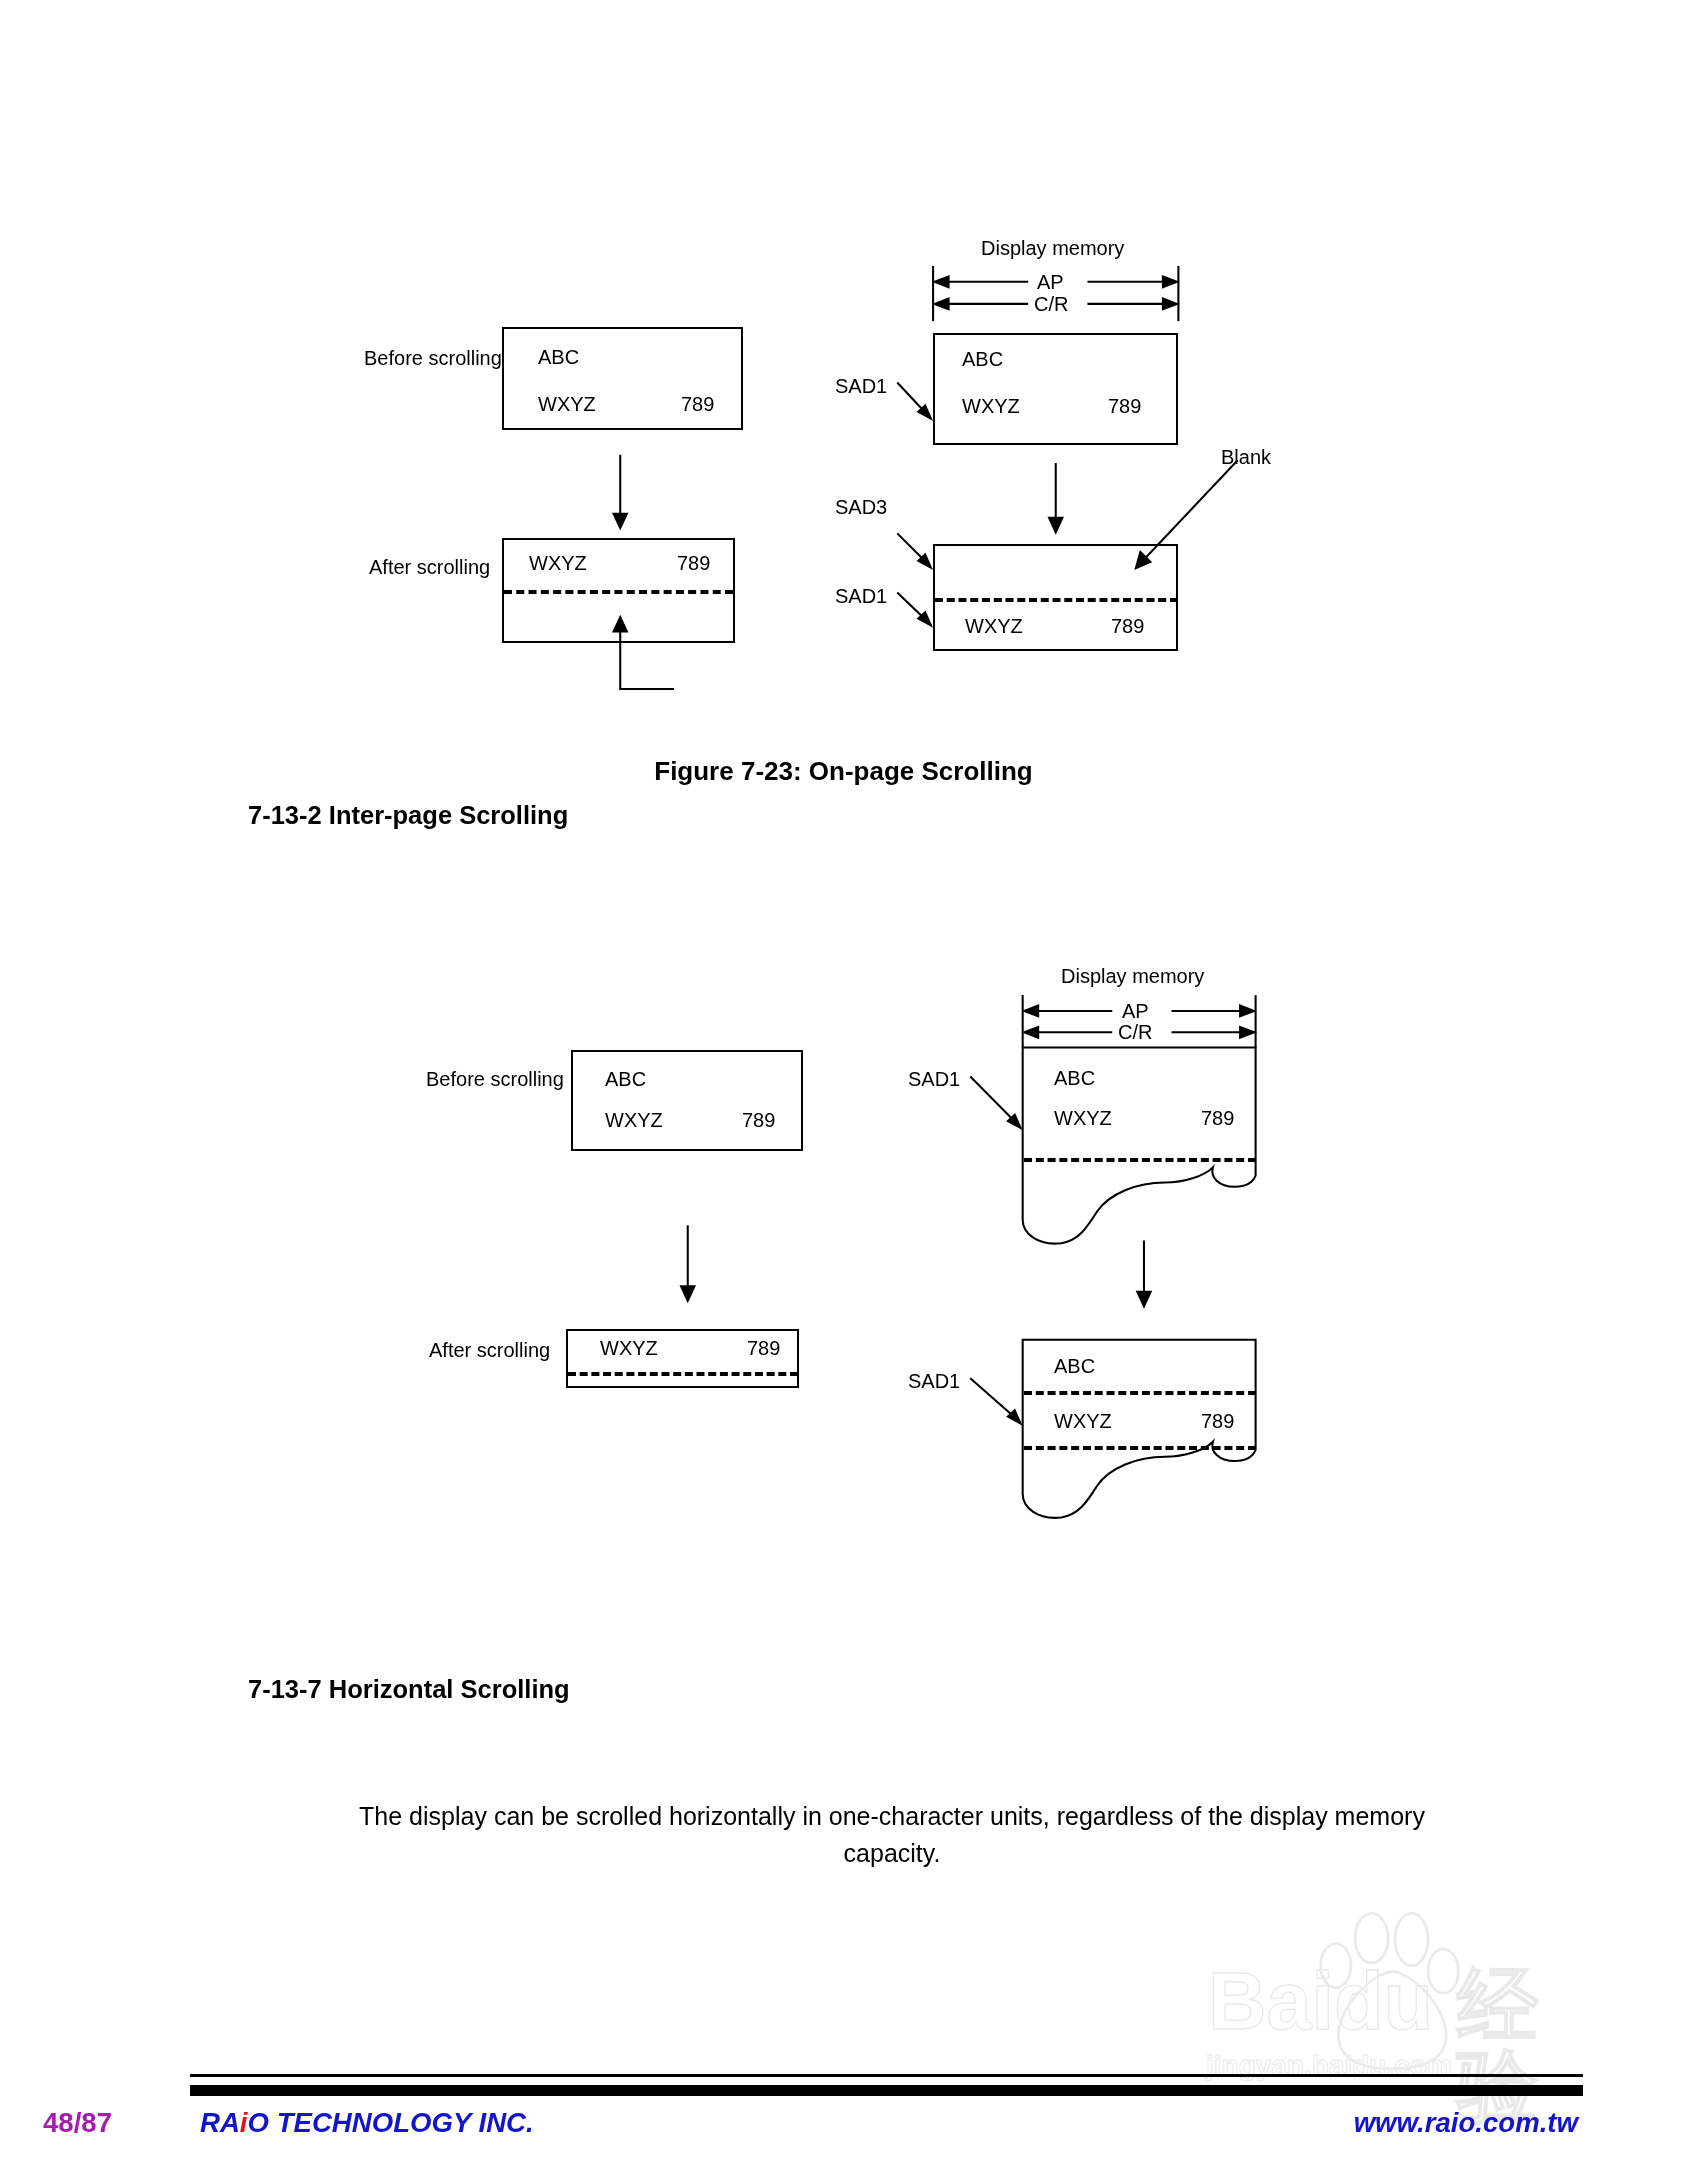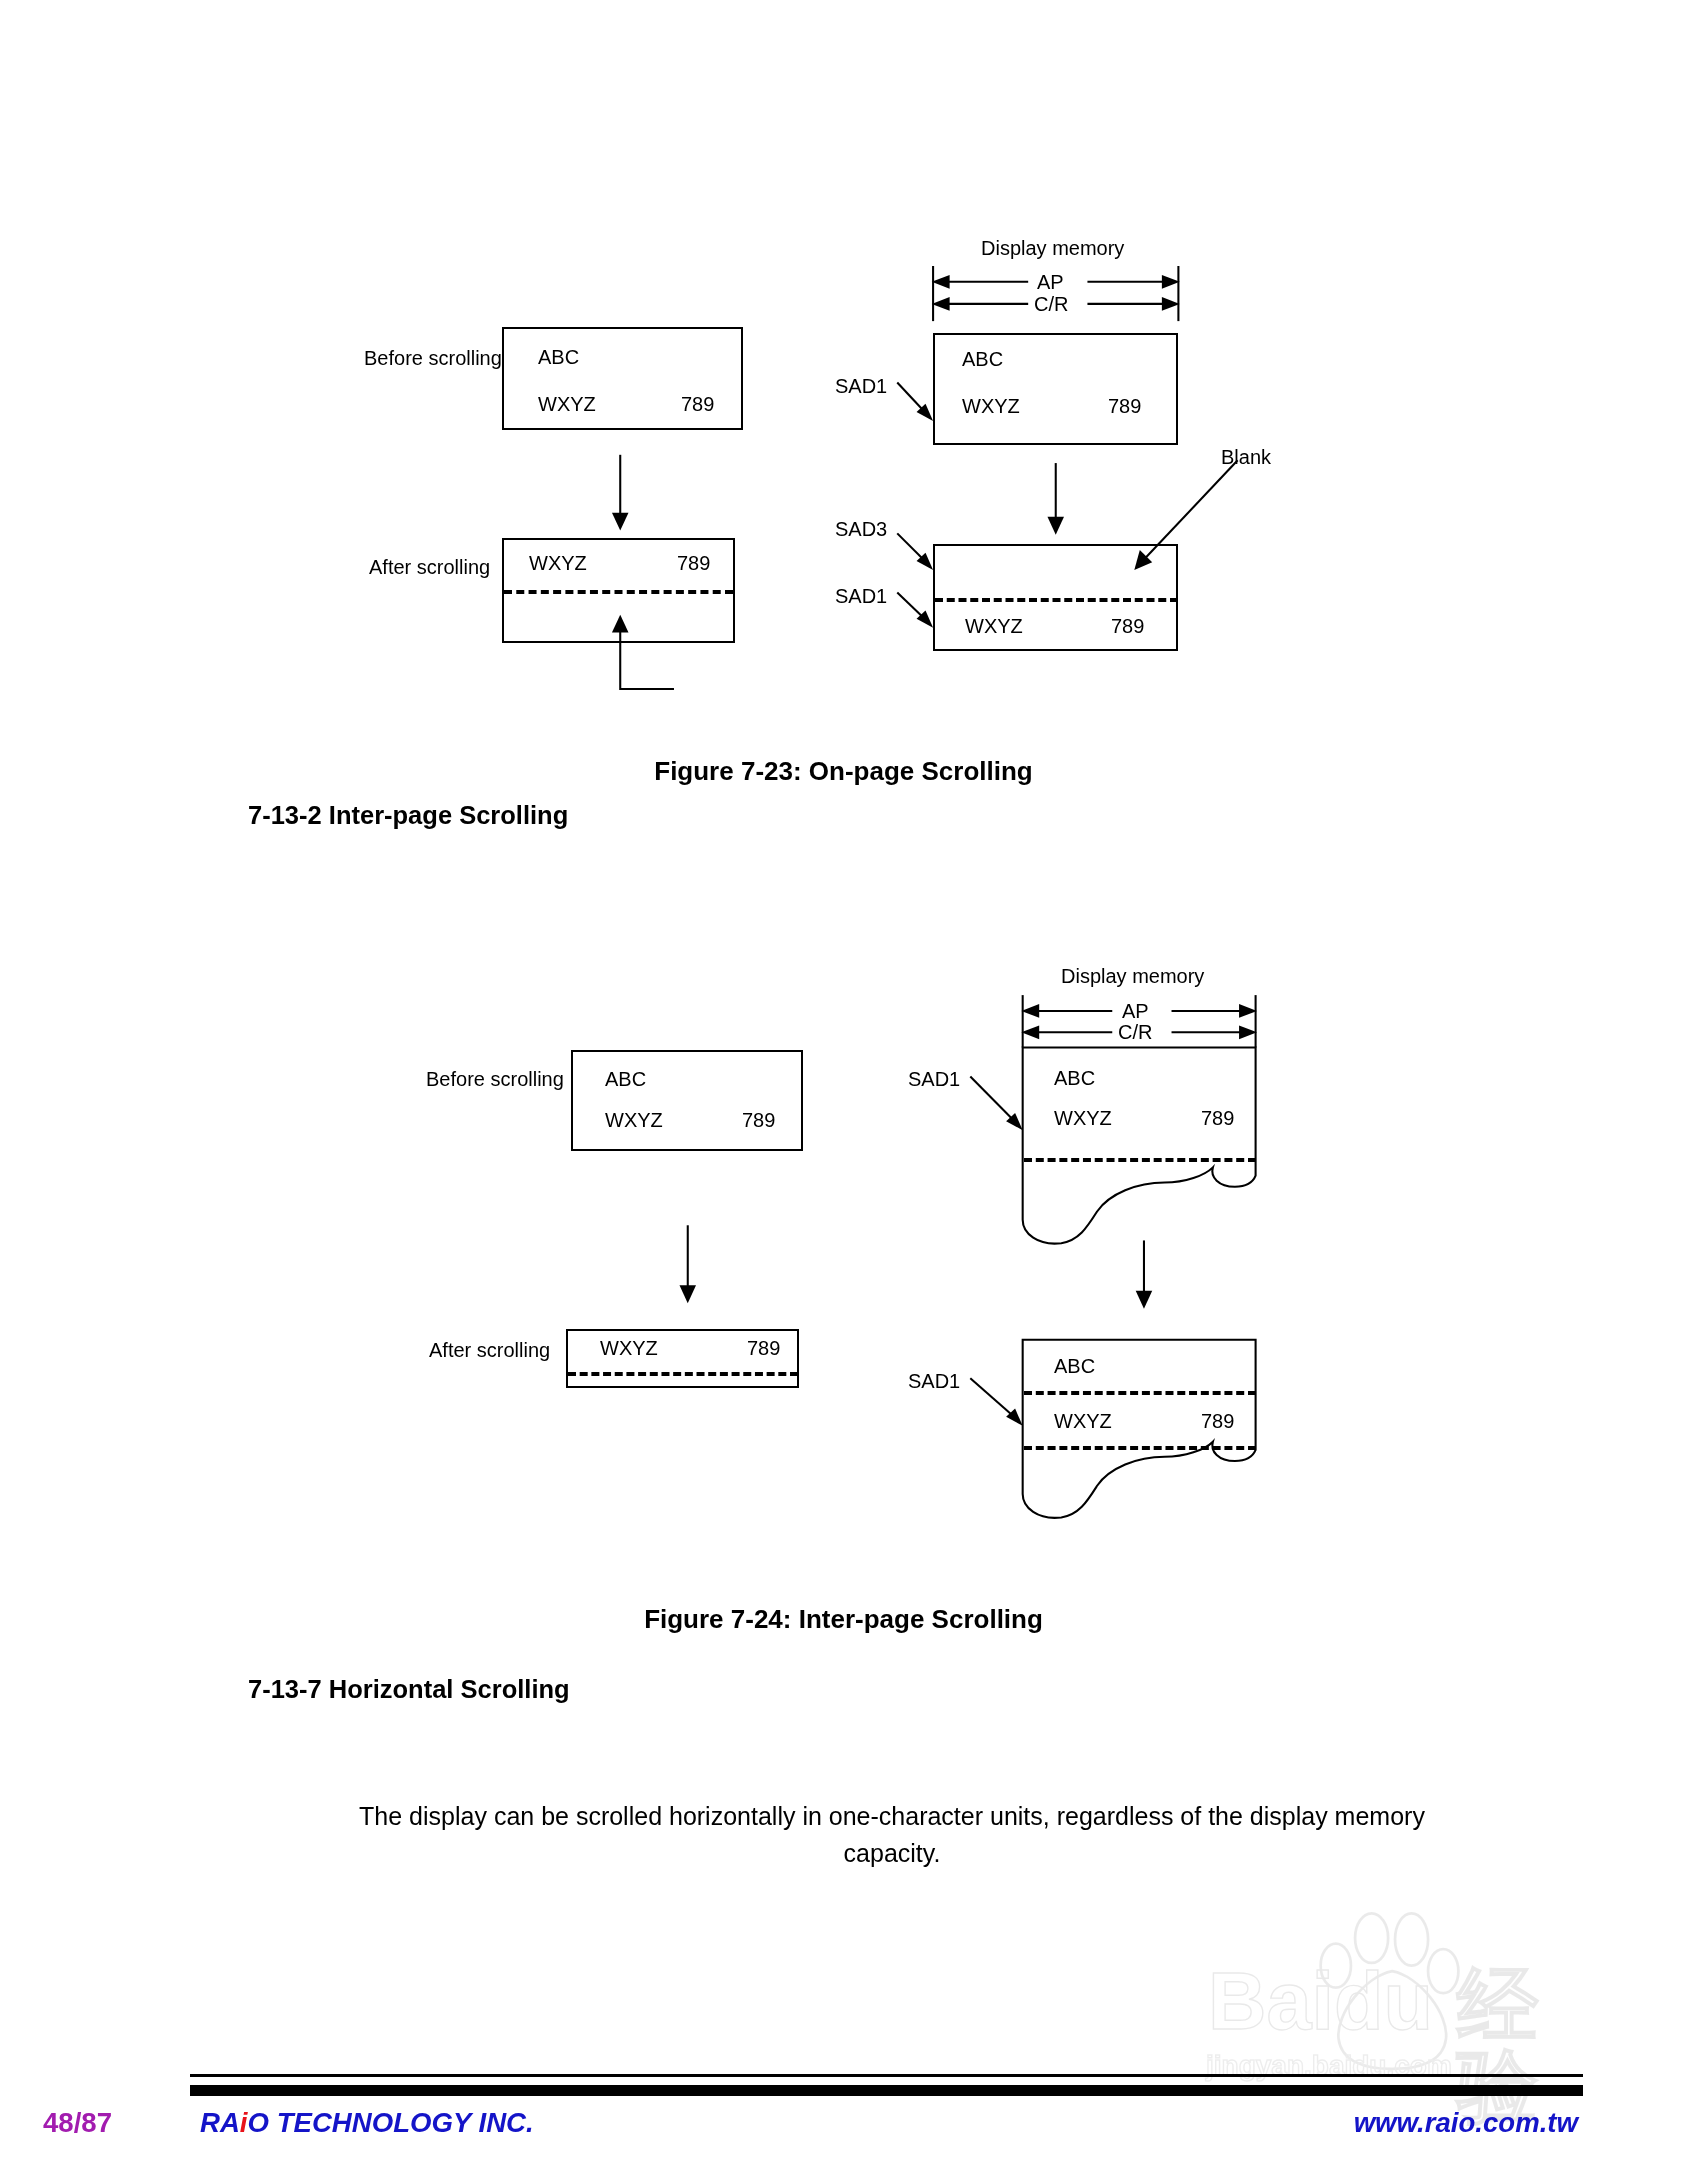--- a/index.html
+++ b/index.html
@@ -107,21 +107,21 @@
     <div class="box" style="left:933px;top:333px;width:245px;height:112px;"></div>
     <div class="lbl" style="left:962px;top:349px;">ABC</div>
     <div class="lbl" style="left:962px;top:396px;">WXYZ</div>
     <div class="lbl" style="left:1108px;top:396px;">789</div>
     <div class="lbl" style="left:835px;top:376px;">SAD1</div>
 
     <div class="box" style="left:933px;top:544px;width:245px;height:107px;"></div>
     <div class="dash" style="left:935px;top:598px;width:243px;"></div>
     <div class="lbl" style="left:965px;top:616px;">WXYZ</div>
     <div class="lbl" style="left:1111px;top:616px;">789</div>
-    <div class="lbl" style="left:835px;top:519px;text-align:center;">SAD3</div>
+    <div class="lbl" style="left:835px;top:497px;text-align:center;">SAD3</div>
     <div class="lbl" style="left:835px;top:586px;">SAD1</div>
     <div class="lbl" style="left:1221px;top:447px;">Blank</div>
 
     <svg class="ov" width="1687" height="758" viewBox="0 0 2448 1100">
       <g stroke="#000" stroke-width="3" fill="none">
 
         <line x1="1302" y1="555" x2="1344" y2="600"></line>
         <path d="M1354,611 L1330,598 L1343,586 Z" fill="#000" stroke="none"></path>
 
         <line x1="1532" y1="672" x2="1532" y2="757"></line>
@@ -223,21 +223,20 @@
         <path d="M1484,1640 L1460,1627 L1473,1615 Z" fill="#000" stroke="none"></path>
 
         <line x1="1660" y1="1800" x2="1660" y2="1880"></line>
         <path d="M1660,1899 L1648,1873 L1672,1873 Z" fill="#000" stroke="none"></path>
 
         <line x1="1408" y1="2000" x2="1474" y2="2058"></line>
         <path d="M1484,2069 L1460,2056 L1473,2044 Z" fill="#000" stroke="none"></path>
       </g>
     </svg>
 
-    <div class="figcap" style="top:1584px;">Figure 7-24: Inter-page Scrolling</div>
   </div>
 
   <div class="h3" style="top:1675px;">7-13-7 Horizontal Scrolling</div>
   <div class="para" style="top:1798px;text-align:center;">The display can be scrolled horizontally in one-character units, regardless of the display memory capacity.</div>
 
   <div id="watermark">
 
     <svg class="ov" width="427" height="221" viewBox="0 0 620 320">
       <g fill="none" stroke="#bdbdbd" stroke-width="4">
         <ellipse cx="300" cy="52" rx="24" ry="36"></ellipse>

